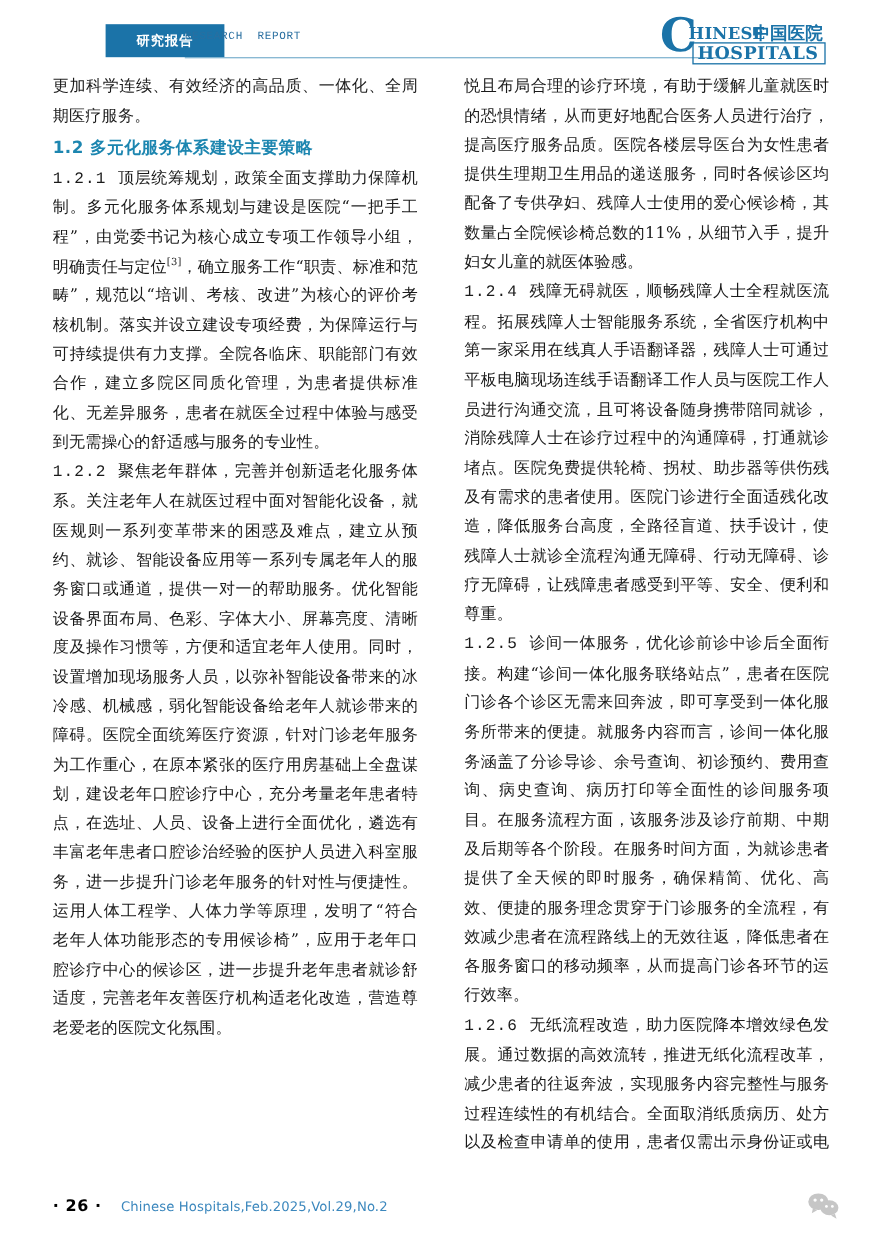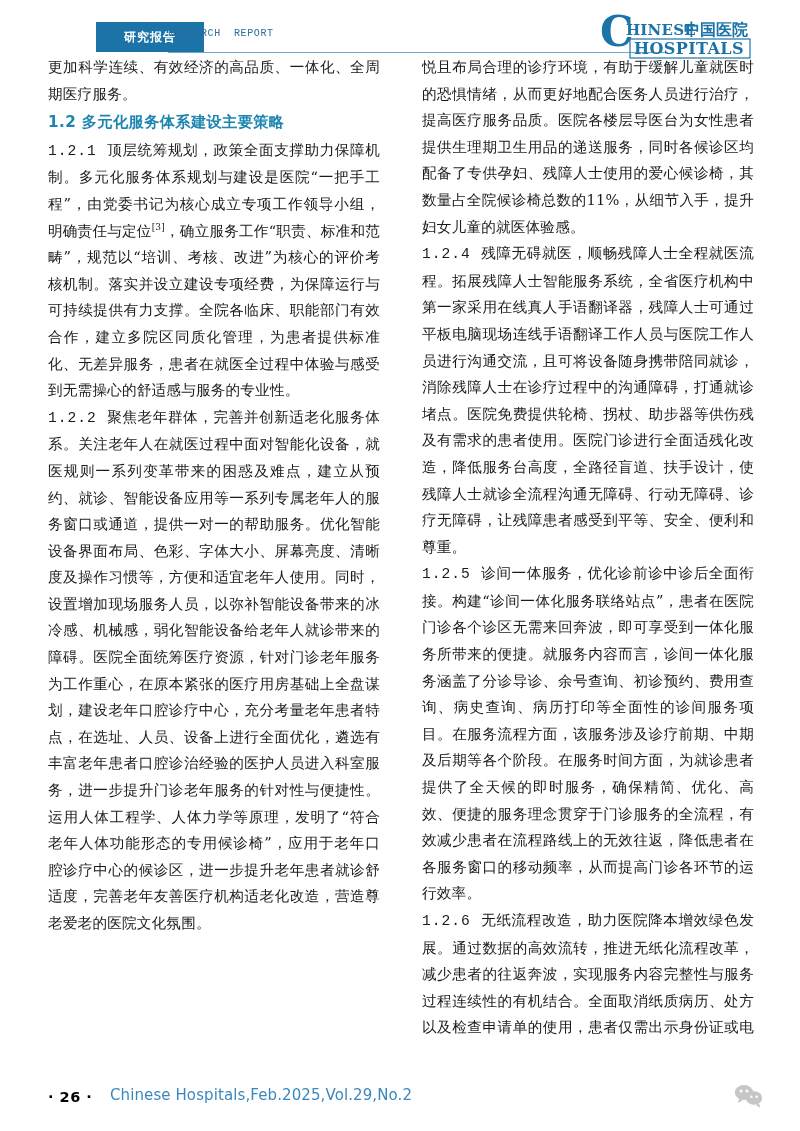--- a/index.html
+++ b/index.html
@@ -63,21 +63,21 @@
     position: absolute;
     right: 0;
     top: -12px;
     width: 160px;
     height: 54px;
   }
 
   
   .columns {
     position: absolute;
-    top: 54px;
+    top: 66px;
     left: 48px;
     width: 706px;
     height: 990px;
     display: flex;
     gap: 42px;
   }
   .col {
     width: 338px;
     overflow: hidden;
   }
@@ -128,21 +128,21 @@
     font-weight: bold;
     color: #000000;
     letter-spacing: 0.5px;
     text-align: center;
   }
   .journal-line {
     position: absolute;
     left: 62px;
     bottom: 5px;
     font-family: "DejaVu Sans", "Liberation Sans", sans-serif;
-    font-size: 15px;
+    font-size: 12px;
     color: #3b87bd;
     letter-spacing: 0.1px;
     white-space: pre;
   }
   .watermark {
     position: absolute;
     right: 0;
     bottom: 0;
     display: flex;
     align-items: center;

